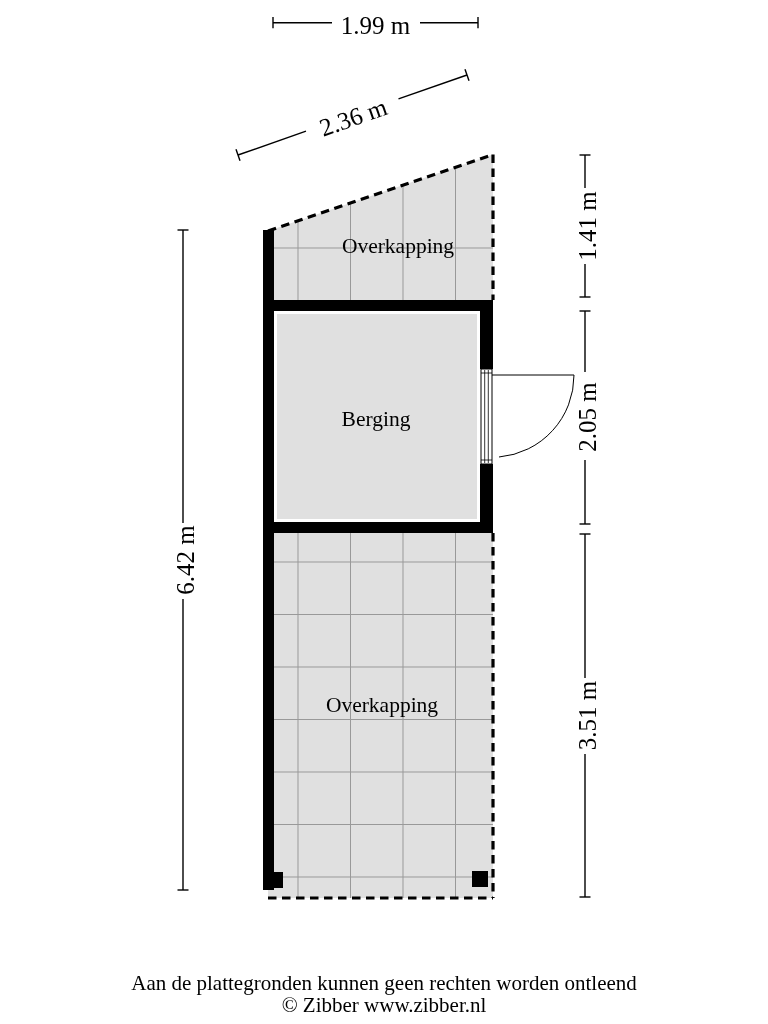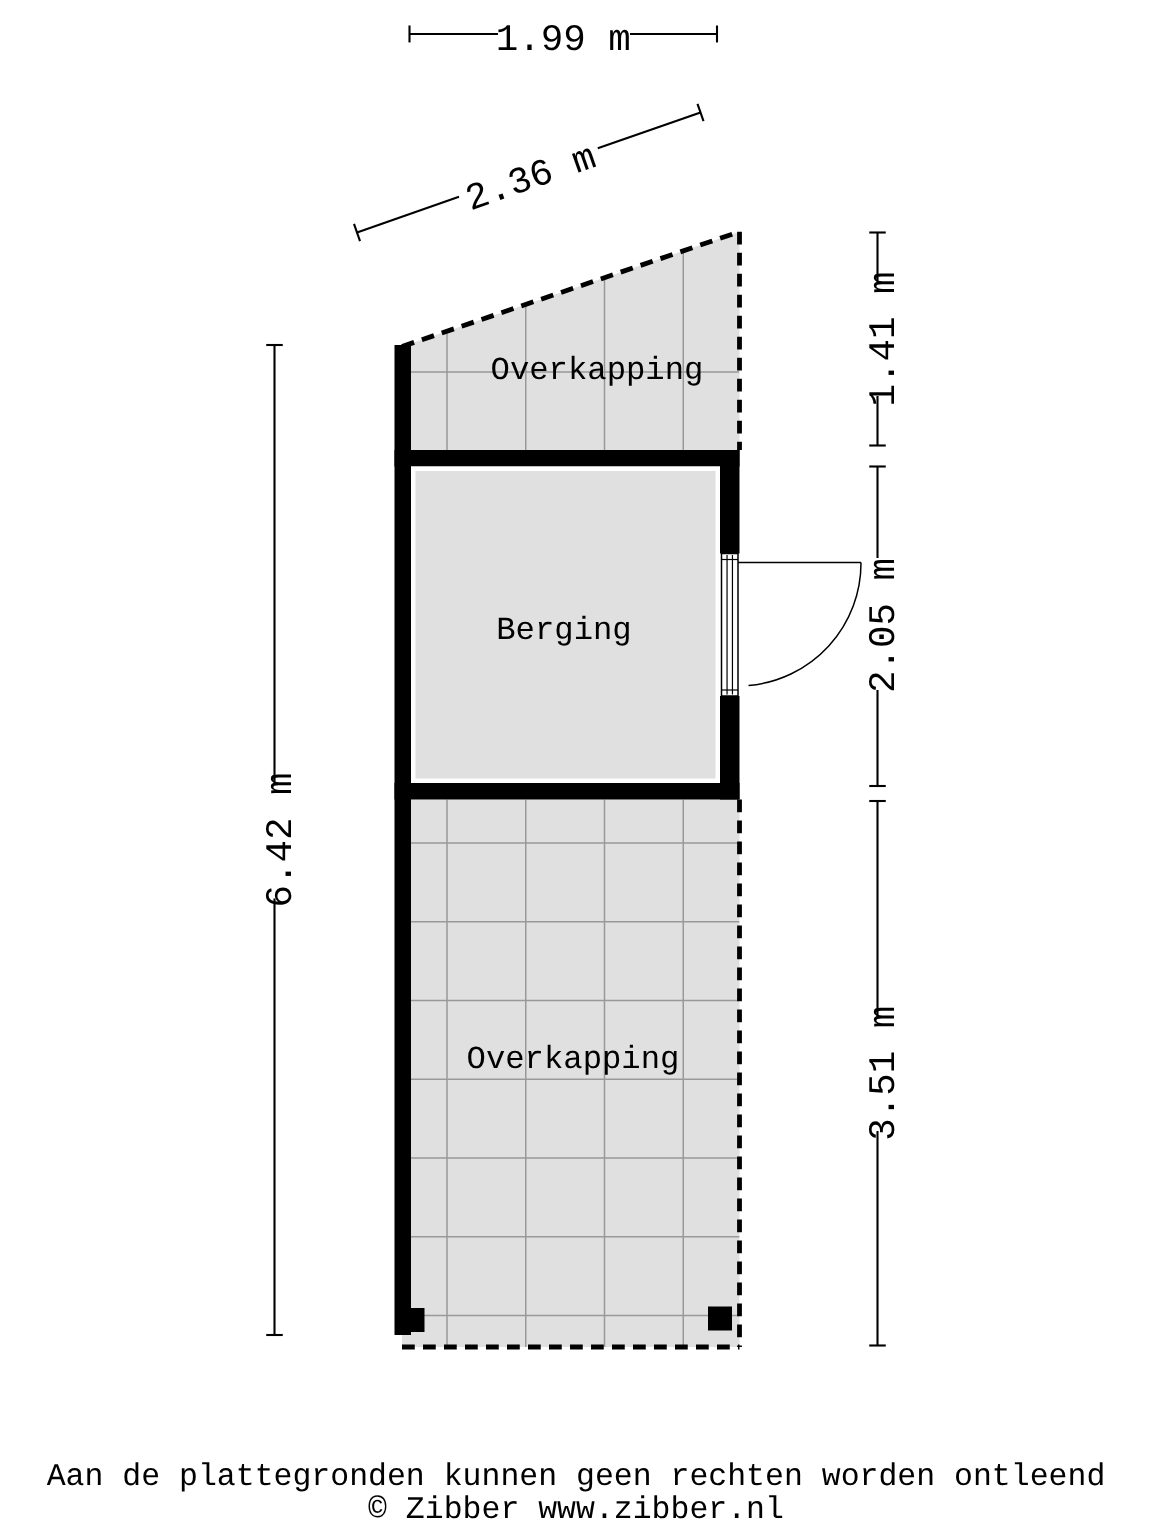--- a/index.html
+++ b/index.html
@@ -1,20 +1,20 @@
 <!DOCTYPE html>
 <html style="--bg: #ffffff; --room-fill: #e0e0e0; --wall: #000000; --grid: #999999; --ink: #000000;"><head>
 <meta charset="utf-8">
 <style>
   :root{
     --bg:#ffffff; --room-fill:#e0e0e0; --wall:#000000; --grid:#999999; --ink:#000000;
   }
   html,body{margin:0;padding:0;background:var(--bg);}
   .page{width:768px;height:1024px;position:relative;background:var(--bg);overflow:hidden;
-        font-family:Liberation Mono, monospace;}
+        font-family:Liberation Serif, serif;}
   svg{display:block;}
   .room-fill{fill:var(--room-fill);stroke:none;}
   .grid-line{stroke:var(--grid);stroke-width:1;fill:none;}
   .wall{fill:var(--wall);stroke:none;}
   .dash{stroke:var(--wall);stroke-width:3.2;stroke-dasharray:8.5 5.5;fill:none;}
   .dimline{stroke:var(--ink);stroke-width:1.4;fill:none;}
   .dim-text{font-size:25px;fill:var(--ink);text-anchor:middle;}
   .room-text{font-size:21.5px;fill:var(--ink);text-anchor:middle;}
   .foot-text{font-size:21px;fill:var(--ink);text-anchor:middle;}
   .doorline{stroke:var(--ink);stroke-width:1;fill:none;}

